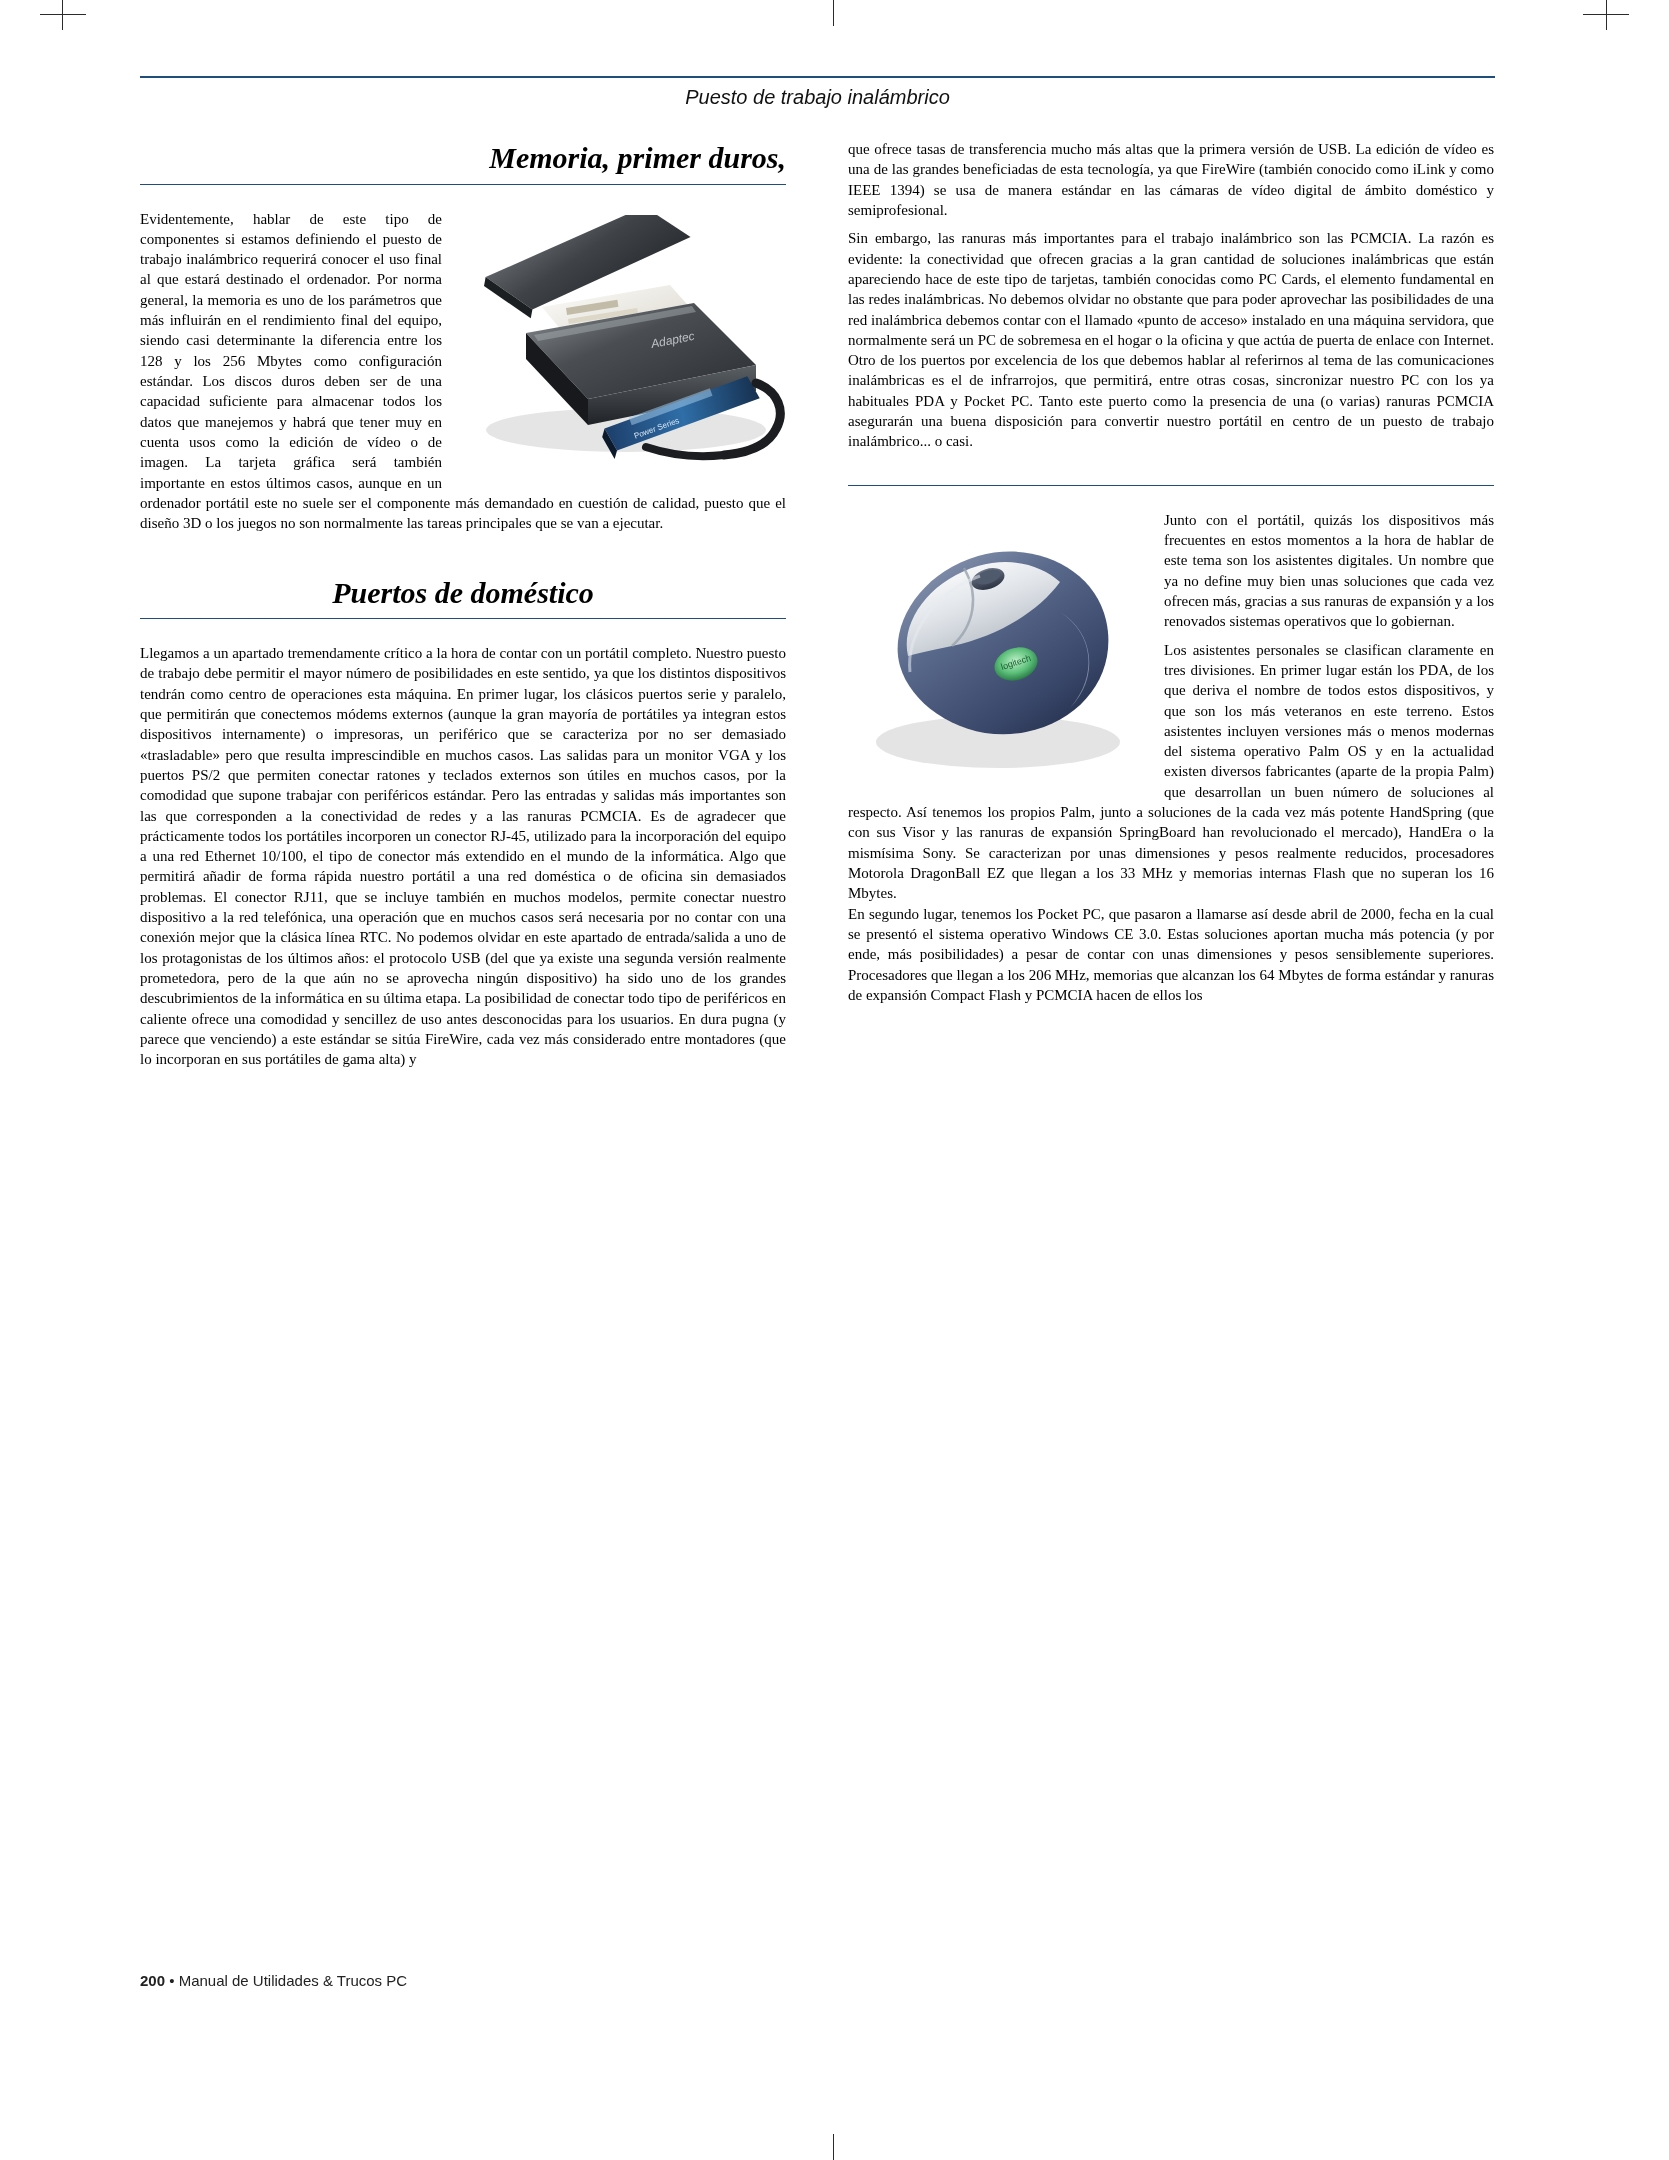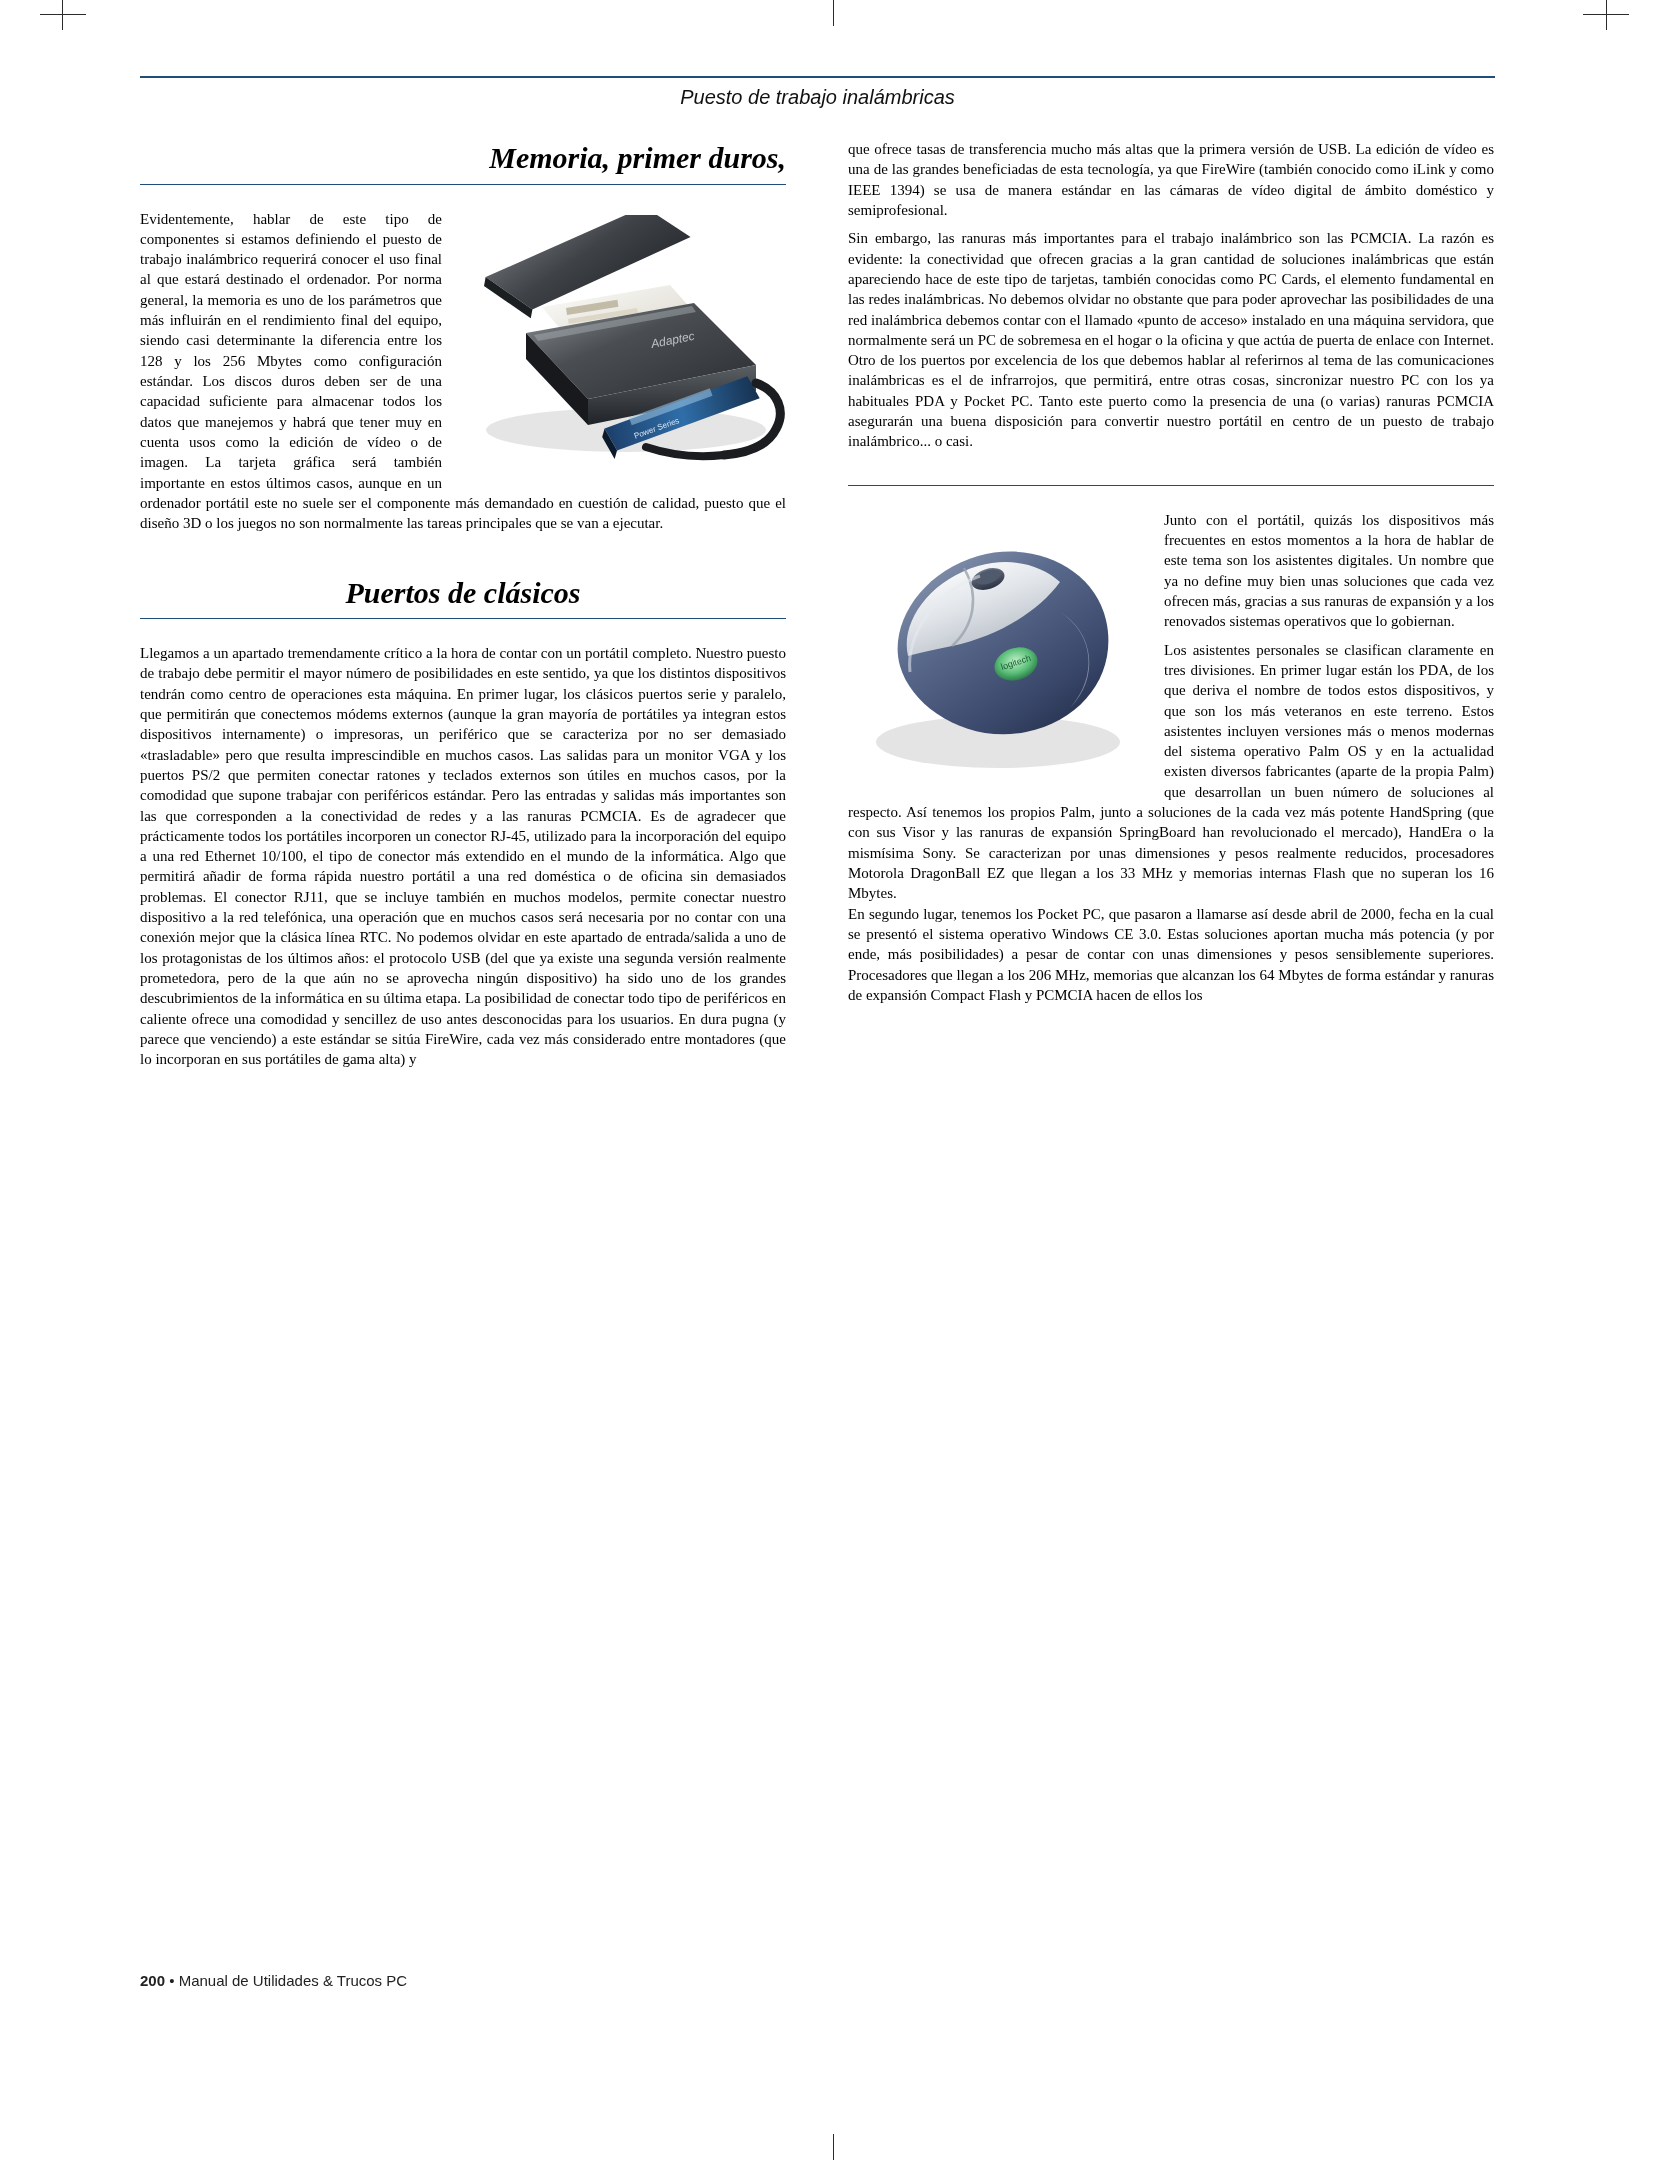--- a/index.html
+++ b/index.html
@@ -139,21 +139,21 @@
   <div class="crop-mark cm-tl-v"></div>
   <div class="crop-mark cm-tr-h"></div>
   <div class="crop-mark cm-tr-v"></div>
   <div class="crop-mark cm-tm-v"></div>
   <div class="crop-mark cm-bm-v"></div>
 
   <div class="content">
 
     <div class="doc-header">
       <div class="header-rule"></div>
-      <div class="subtitle">Puesto de trabajo inalámbricas</div>
+      <div class="subtitle">Puesto de trabajo inalámbrico</div>
     </div>
 
     <div class="columns">
 
       <div class="col">
 
         <div class="section-head">
           <span>Memoria, primer duros,</span>
         </div>
         <div class="section-rule"></div>
@@ -220,21 +220,21 @@
               <path d="M268,240 C240,243 214,240 190,232" stroke="#1b1d20" stroke-width="8" fill="none" stroke-linecap="round"></path>
             </svg>
           </div>
 
           <p class="body">Evidentemente, hablar de este tipo de componentes si estamos definiendo el puesto de trabajo inalámbrico requerirá conocer el uso final al que estará destinado el ordenador. Por norma general, la memoria es uno de los parámetros que más influirán en el rendimiento final del equipo, siendo casi determinante la diferencia entre los 128 y los 256 Mbytes como configuración estándar. Los discos duros deben ser de una capacidad suficiente para almacenar todos los datos que manejemos y habrá que tener muy en cuenta usos como la edición de vídeo o de imagen. La tarjeta gráfica será también importante en estos últimos casos, aunque en un ordenador portátil este no suele ser el componente más demandado en cuestión de calidad, puesto que el diseño 3D o los juegos no son normalmente las tareas principales que se van a ejecutar.</p>
         </div>
 
         <div class="spacer-lg"></div>
 
         <div class="section-head section-head-center">
-          <span>Puertos de clásicos</span>
+          <span>Puertos de doméstico</span>
         </div>
         <div class="section-rule"></div>
 
         <p class="body">Llegamos a un apartado tremendamente crítico a la hora de contar con un portátil completo. Nuestro puesto de trabajo debe permitir el mayor número de posibilidades en este sentido, ya que los distintos dispositivos tendrán como centro de operaciones esta máquina. En primer lugar, los clásicos puertos serie y paralelo, que permitirán que conectemos módems externos (aunque la gran mayoría de portátiles ya integran estos dispositivos internamente) o impresoras, un periférico que se caracteriza por no ser demasiado «trasladable» pero que resulta imprescindible en muchos casos. Las salidas para un monitor VGA y los puertos PS/2 que permiten conectar ratones y teclados externos son útiles en muchos casos, por la comodidad que supone trabajar con periféricos estándar. Pero las entradas y salidas más importantes son las que corresponden a la conectividad de redes y a las ranuras PCMCIA. Es de agradecer que prácticamente todos los portátiles incorporen un conector RJ-45, utilizado para la incorporación del equipo a una red Ethernet 10/100, el tipo de conector más extendido en el mundo de la informática. Algo que permitirá añadir de forma rápida nuestro portátil a una red doméstica o de oficina sin demasiados problemas. El conector RJ11, que se incluye también en muchos modelos, permite conectar nuestro dispositivo a la red telefónica, una operación que en muchos casos será necesaria por no contar con una conexión mejor que la clásica línea RTC. No podemos olvidar en este apartado de entrada/salida a uno de los protagonistas de los últimos años: el protocolo USB (del que ya existe una segunda versión realmente prometedora, pero de la que aún no se aprovecha ningún dispositivo) ha sido uno de los grandes descubrimientos de la informática en su última etapa. La posibilidad de conectar todo tipo de periféricos en caliente ofrece una comodidad y sencillez de uso antes desconocidas para los usuarios. En dura pugna (y parece que venciendo) a este estándar se sitúa FireWire, cada vez más considerado entre montadores (que lo incorporan en sus portátiles de gama alta) y</p>
 
       </div>
 
       <div class="col">
 
         <p class="body">que ofrece tasas de transferencia mucho más altas que la primera versión de USB. La edición de vídeo es una de las grandes beneficiadas de esta tecnología, ya que FireWire (también conocido como iLink y como IEEE 1394) se usa de manera estándar en las cámaras de vídeo digital de ámbito doméstico y semiprofesional.</p>

